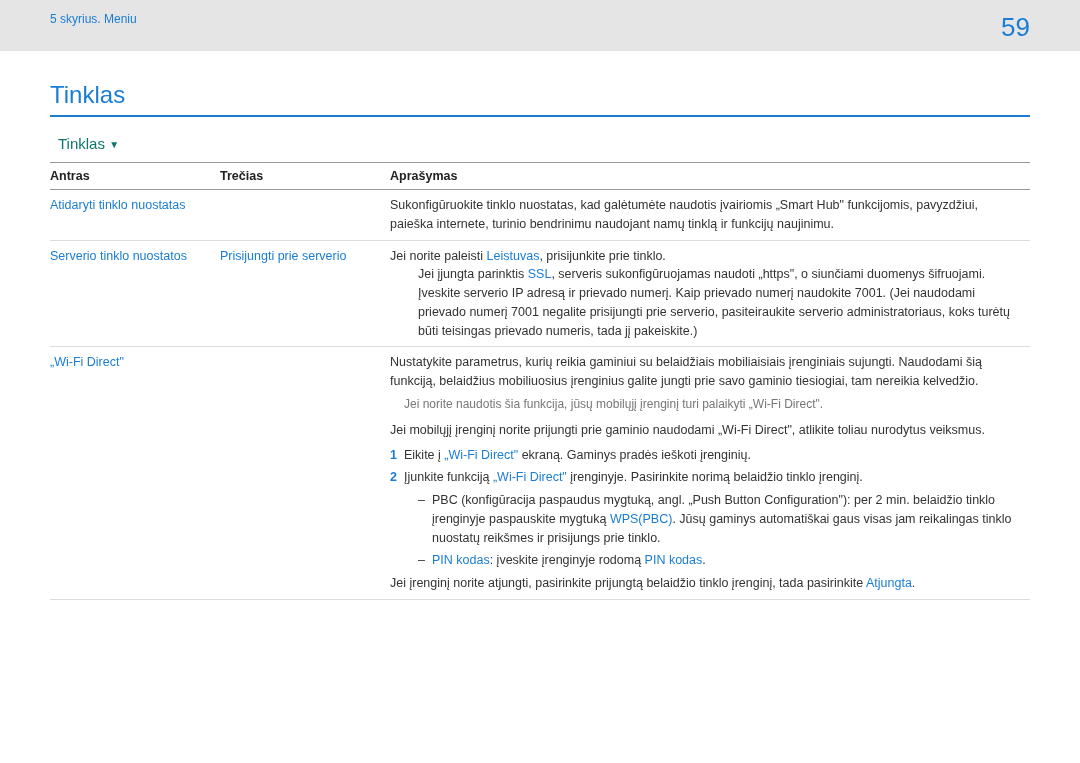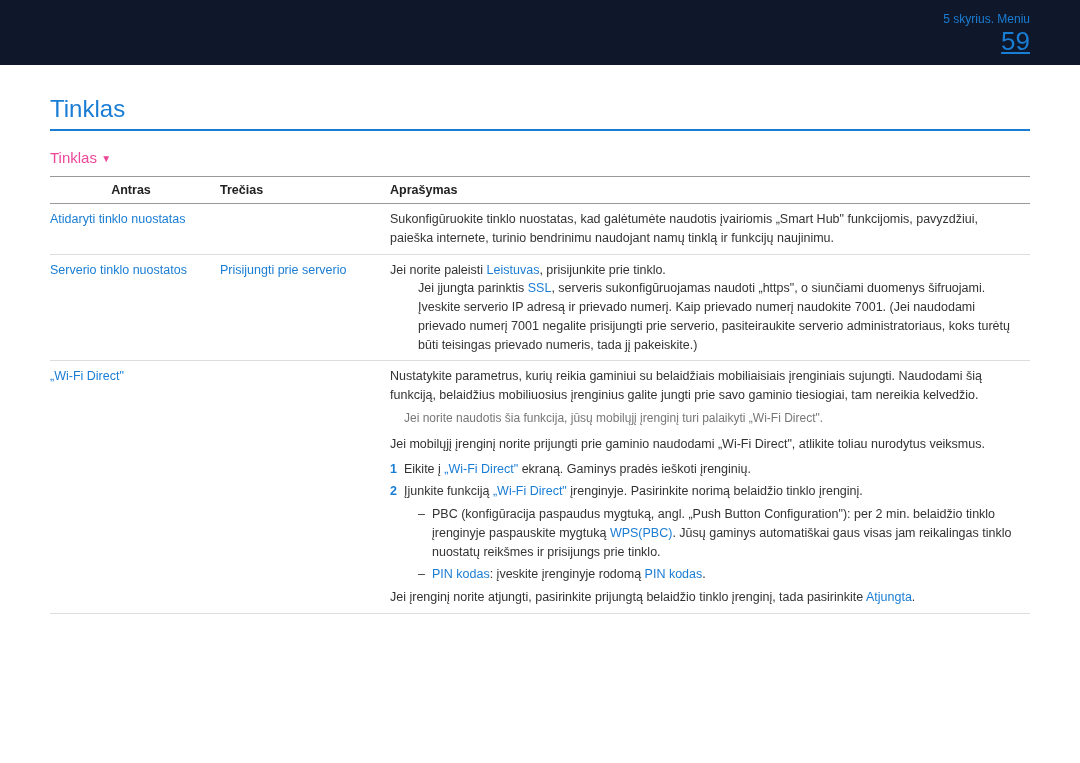--- a/index.html
+++ b/index.html
@@ -6,52 +6,51 @@
   body {
     font-family: Arial, Helvetica, sans-serif;
     font-size: 13px;
     color: #333;
     background: #fff;
     width: 1080px;
     height: 763px;
     position: relative;
   }
   .header-band {
-    background: #0f172a;
+    background: #e5e5e5;
     padding: 12px 50px 8px 50px;
     display: flex;
     justify-content: space-between;
-    align-items: flex-end;
-    flex-direction: column;
+    align-items: flex-start;
   }
   .chapter {
     color: #1a7dd4;
     font-size: 12px;
   }
   .page-num {
     color: #1a7dd4;
     font-size: 26px;
     font-weight: 300;
-    text-decoration: underline;
   }
   .content {
     padding: 30px 50px 20px 50px;
   }
   h1 {
     color: #1a7dd4;
     font-size: 24px;
     font-weight: 400;
     border-bottom: 2px solid #1a7dd4;
     padding-bottom: 6px;
     margin-bottom: 18px;
   }
   .sub {
-    color: #ec4899;
+    color: #0f766e;
     font-size: 15px;
     margin-bottom: 10px;
+    margin-left: 8px;
   }
   .tri {
     display: inline-block;
     font-size: 10px;
     vertical-align: 1px;
   }
   table {
     width: 100%;
     border-collapse: collapse;
     font-size: 12.5px;
@@ -67,21 +66,21 @@
   }
   td {
     padding: 6px 10px 6px 0;
     vertical-align: top;
     line-height: 1.5;
   }
   tbody tr {
     border-bottom: 1px solid #ddd;
   }
   .bl { color: #1a7dd4; }
-  .col1 { width: 170px; text-align: center; }
+  .col1 { width: 170px; }
   .col2 { width: 170px; }
   .note {
     color: #777;
     font-size: 12px;
     padding-left: 14px;
     margin-top: 4px;
   }
   ol.steps {
     list-style: none;
     margin-top: 6px;

